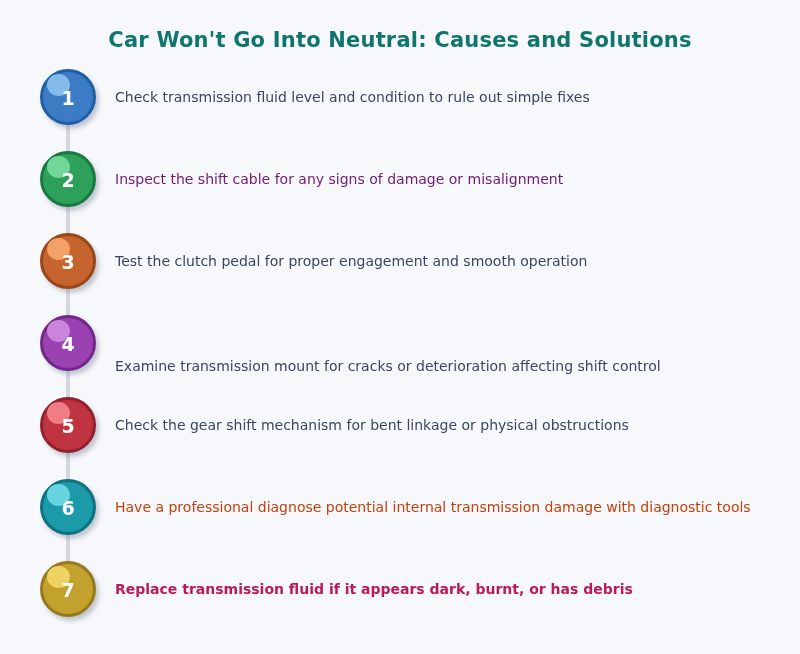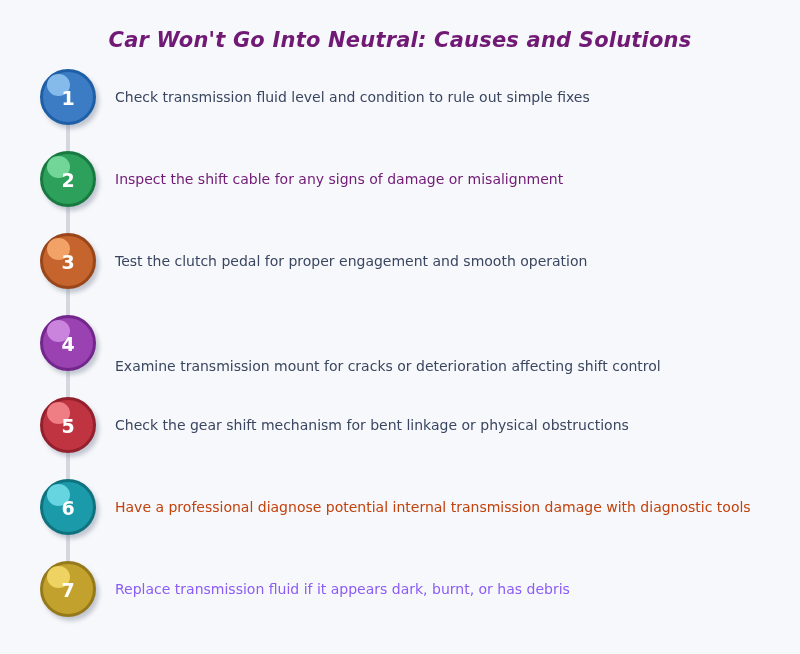--- a/index.html
+++ b/index.html
@@ -85,21 +85,21 @@
     margin-left: 19px;
     font-size: 14px;
     color: #3a4660;
     white-space: nowrap;
   }
 </style>
 </head>
 <body style="background: rgb(247, 248, 251);">
 
 <div class="stage">
-  <h1 class="title" style="color: #701a75; font-style: italic;">Car Won't Go Into Neutral: Causes and Solutions</h1>
+  <h1 class="title" style="color: #0f766e;">Car Won't Go Into Neutral: Causes and Solutions</h1>
 
   <div class="connector" style="background: rgb(212, 215, 222);"></div>
 
   <div class="timeline">
     <div class="row">
       <div class="circle" style="--fill: #3b7cc4; --border: #1e5fa6; --hl: #84bbea;">
         <span class="num" style="color: rgb(255, 255, 255);">1</span>
       </div>
       <div class="label" style="color: rgb(58, 70, 96);">Check transmission fluid level and condition to rule out simple fixes</div>
     </div>
@@ -130,16 +130,16 @@
     <div class="row">
       <div class="circle" style="--fill: #1b9aa9; --border: #0f727f; --hl: #66d5df;">
         <span class="num" style="color: rgb(255, 255, 255);">6</span>
       </div>
       <div class="label" style="color: #c2410c;">Have a professional diagnose potential internal transmission damage with diagnostic tools</div>
     </div>
     <div class="row">
       <div class="circle" style="--fill: #c2a22c; --border: #95791b; --hl: #eed262;">
         <span class="num" style="color: rgb(255, 255, 255);">7</span>
       </div>
-      <div class="label" style="color: #8b5cf6;">Replace transmission fluid if it appears dark, burnt, or has debris</div>
+      <div class="label" style="color: #be185d; font-weight: bold;">Replace transmission fluid if it appears dark, burnt, or has debris</div>
     </div>
   </div>
 </div>
 
 </body></html>

